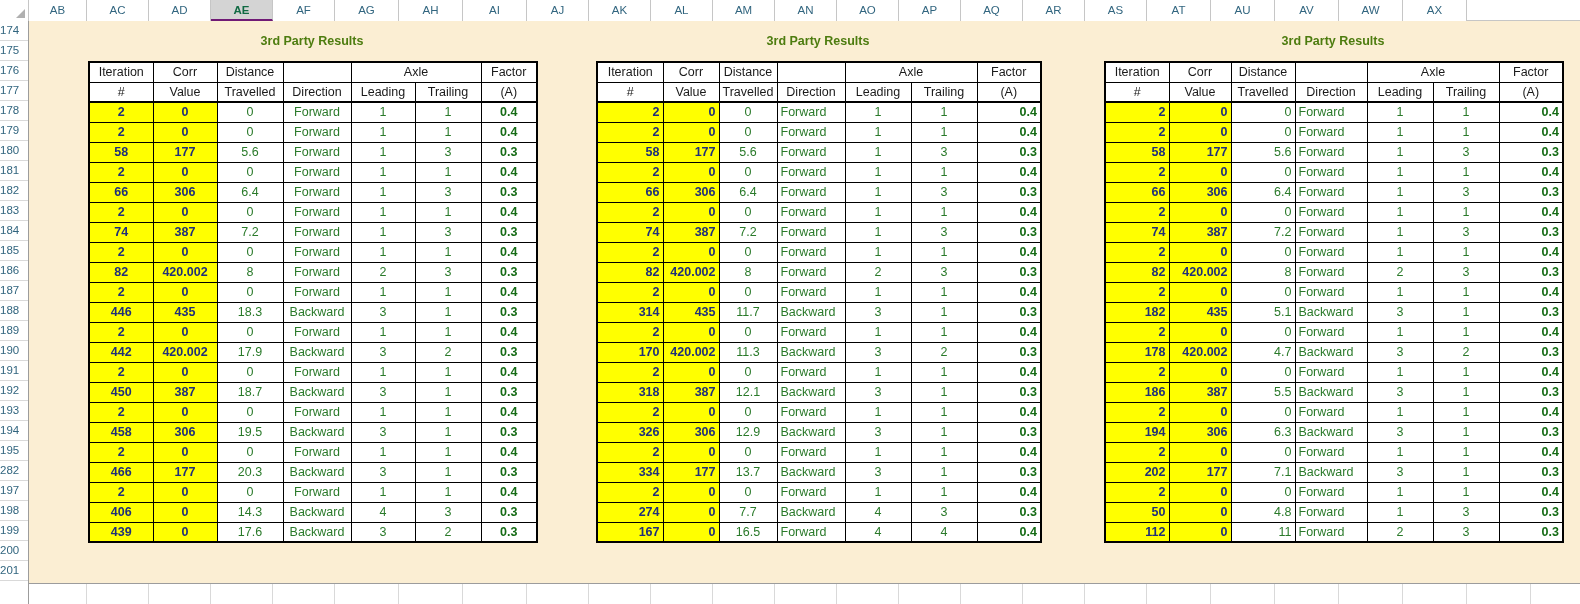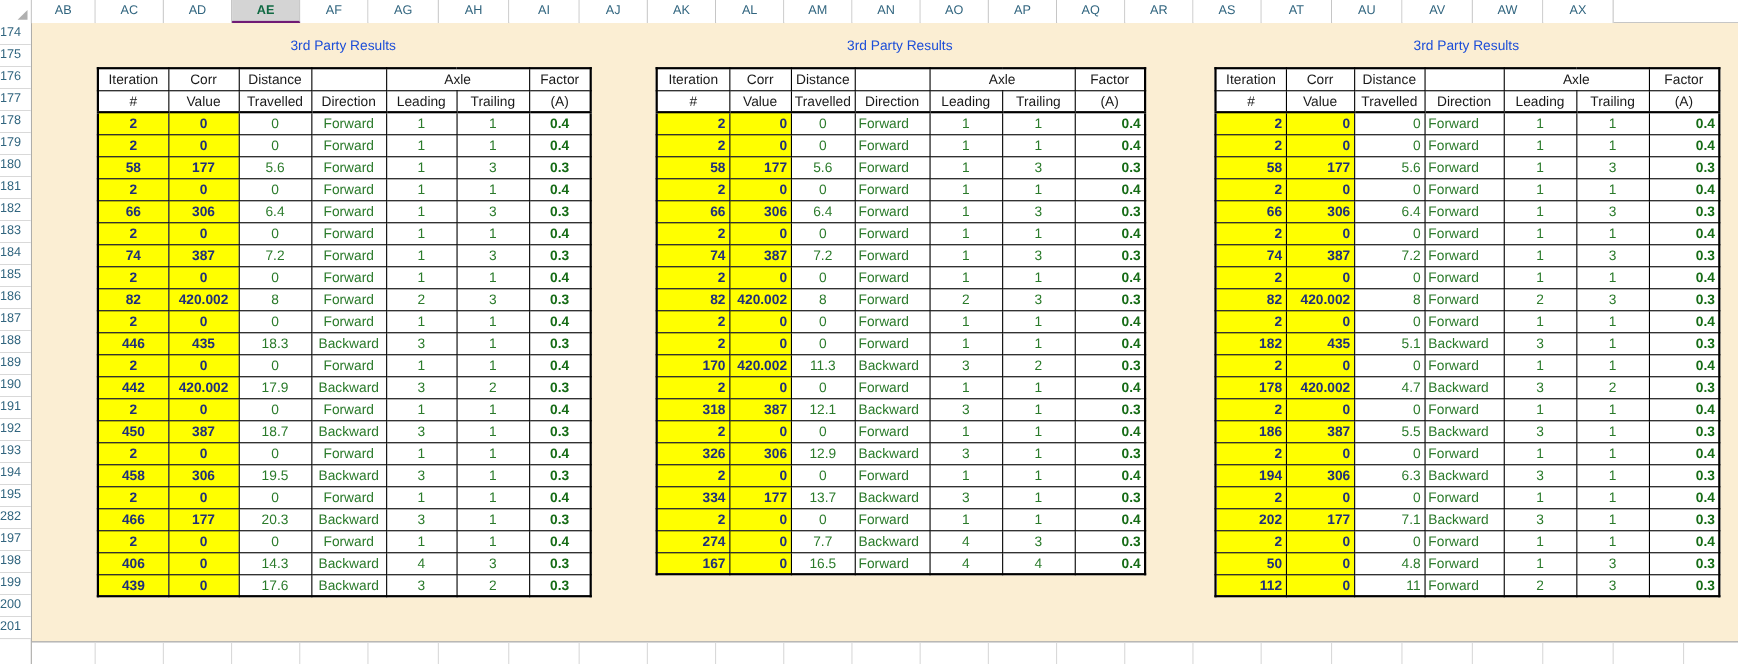--- a/index.html
+++ b/index.html
@@ -90,24 +90,25 @@
     height: 20px;
     border-right: 1px solid #d9d9d9;
     flex: 0 0 auto;
   }
 
   
   .tbl-block { position: absolute; top: 0; }
   .tbl-title {
     text-align: center;
     font-size: 12.5px;
-    color: #1d4ed8;
+    color: #4d7c0f;
     height: 40px;
     line-height: 40px;
     white-space: nowrap;
+    font-weight: bold;
   }
   table.res {
     border-collapse: collapse;
     table-layout: fixed;
     border: 2px solid #000000;
     background: #ffffff;
   }
   table.res th, table.res td {
     border: 1px solid #000000;
     height: 20px;
@@ -553,20 +554,29 @@
               <tr>
                 <td class="hl ta-r">2</td>
                 <td class="hl ta-r">0</td>
                 <td class="num ta-c">0</td>
                 <td class="dir ta-l">Forward</td>
                 <td class="num ta-c">1</td>
                 <td class="num ta-c">1</td>
                 <td class="fac ta-r">0.4</td>
               </tr>
               <tr>
+                <td class="hl ta-r">314</td>
+                <td class="hl ta-r">435</td>
+                <td class="num ta-c">11.7</td>
+                <td class="dir ta-l">Backward</td>
+                <td class="num ta-c">3</td>
+                <td class="num ta-c">1</td>
+                <td class="fac ta-r">0.3</td>
+              </tr>
+              <tr>
                 <td class="hl ta-r">2</td>
                 <td class="hl ta-r">0</td>
                 <td class="num ta-c">0</td>
                 <td class="dir ta-l">Forward</td>
                 <td class="num ta-c">1</td>
                 <td class="num ta-c">1</td>
                 <td class="fac ta-r">0.4</td>
               </tr>
               <tr>
                 <td class="hl ta-r">170</td>

